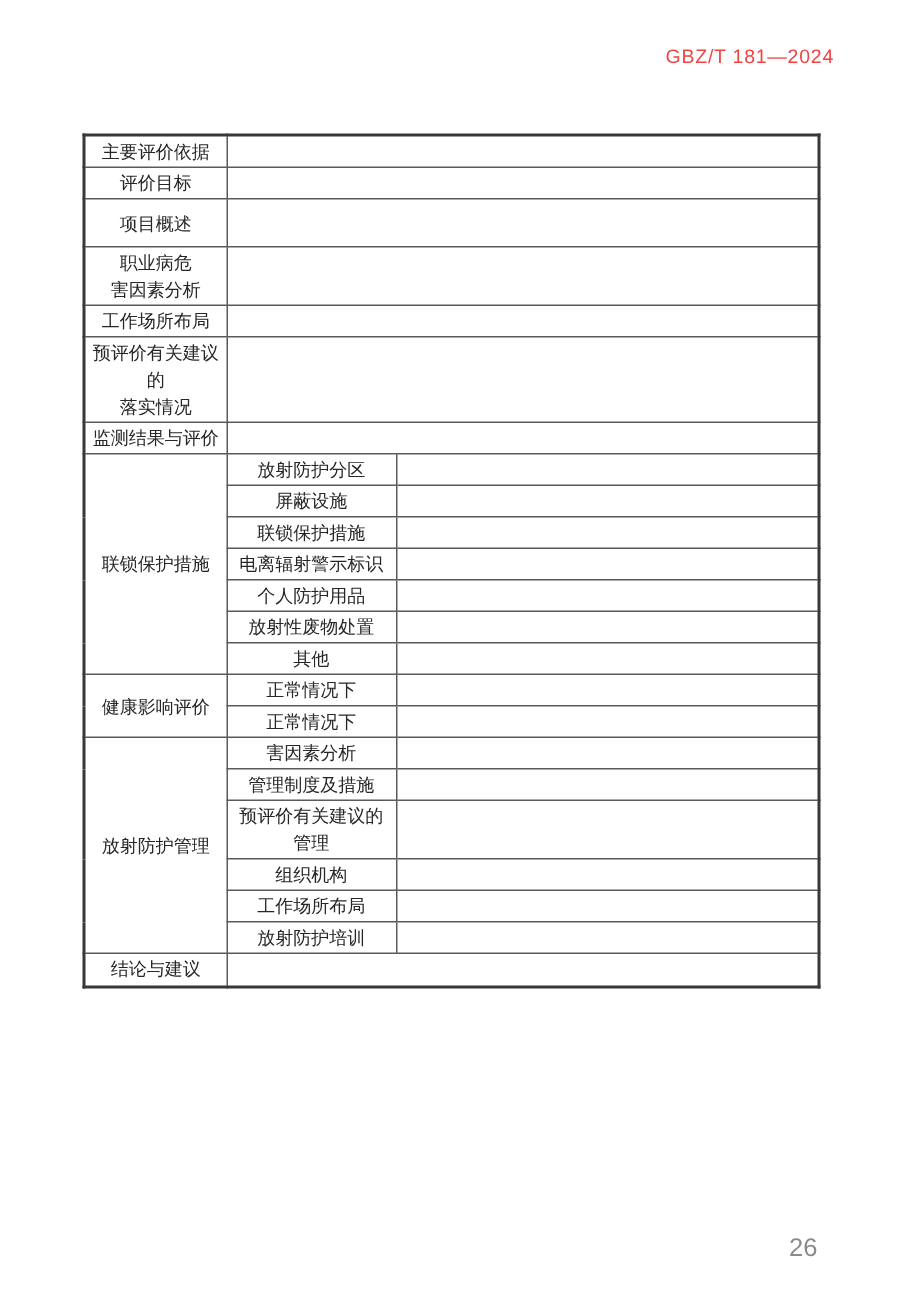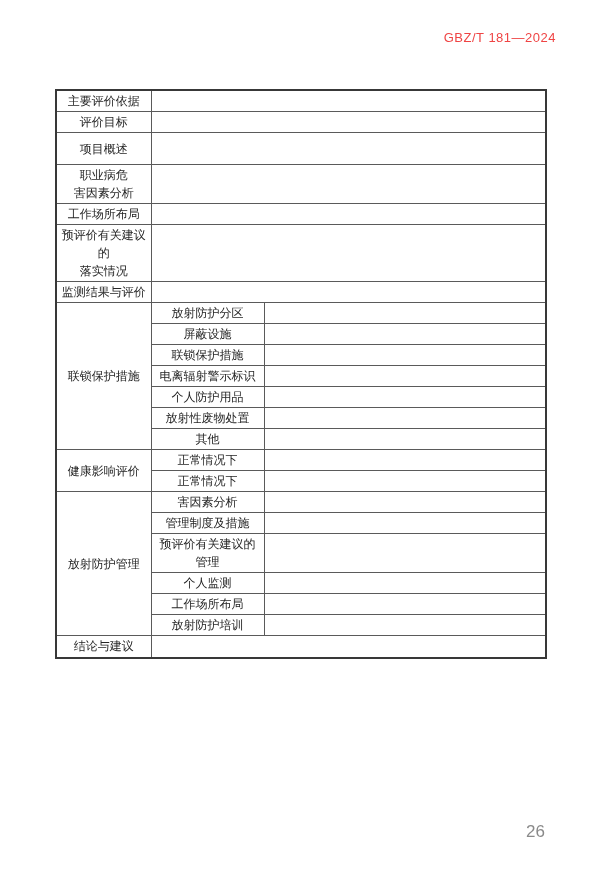--- a/index.html
+++ b/index.html
@@ -168,21 +168,21 @@
     <tr class="h19">
       <td>管理制度及措施</td>
       <td></td>
     </tr>
     <tr class="h38">
       <td>预评价有关建议的
 管理</td>
       <td></td>
     </tr>
     <tr class="h19">
-      <td>个人监测</td>
+      <td>组织机构</td>
       <td></td>
     </tr>
     <tr class="h19">
       <td>工作场所布局</td>
       <td></td>
     </tr>
     <tr class="h19">
       <td>放射防护培训</td>
       <td></td>
     </tr>

